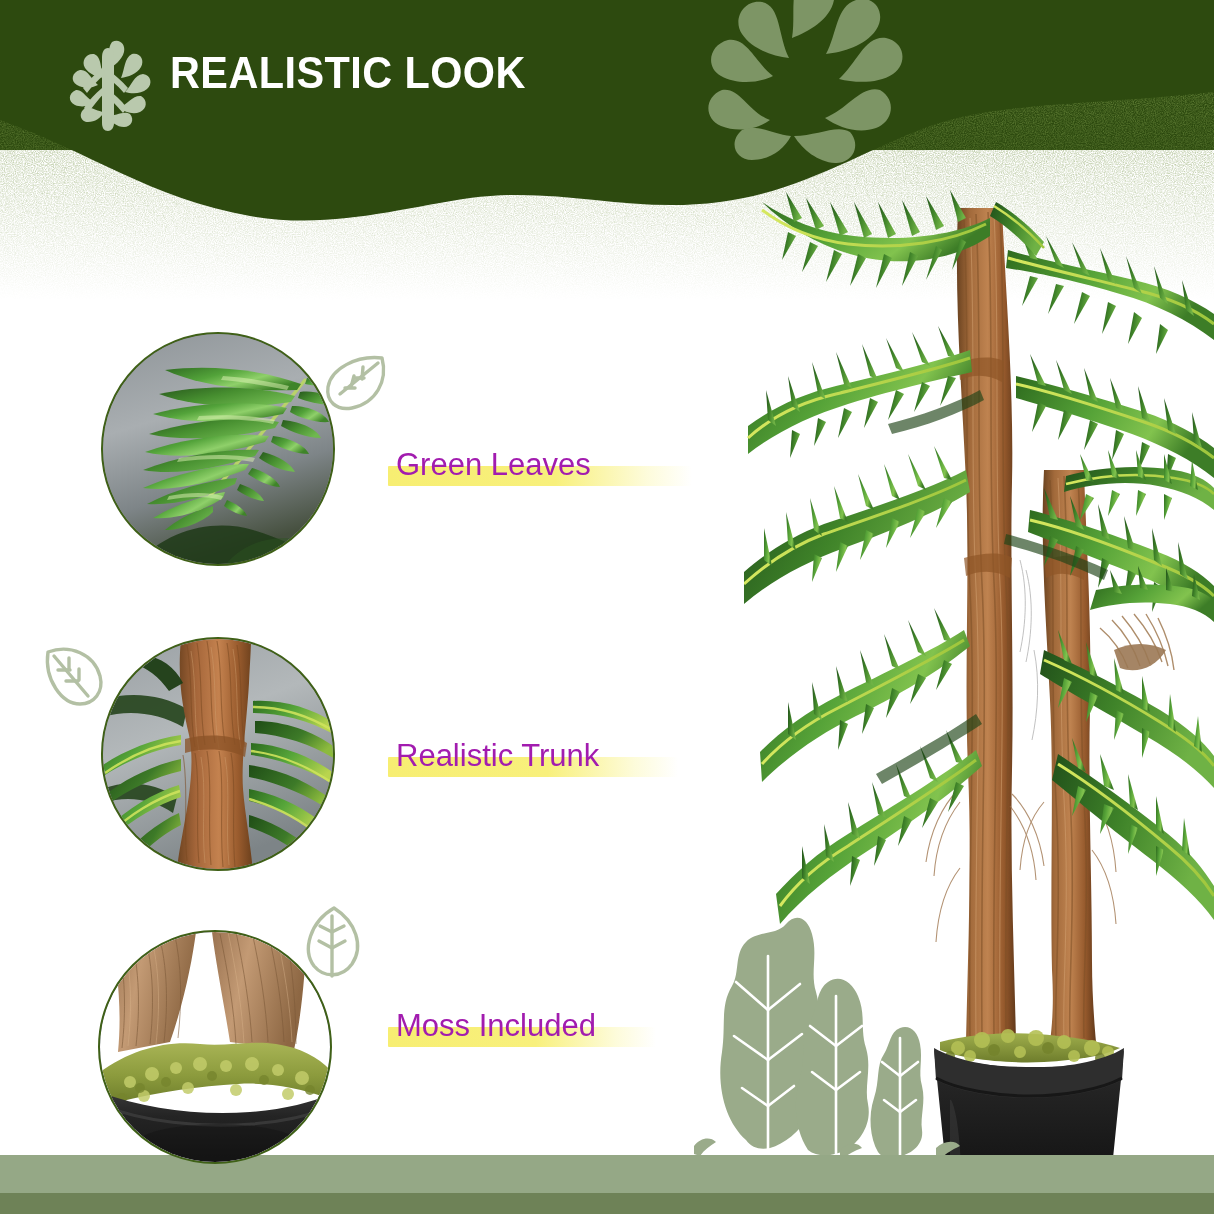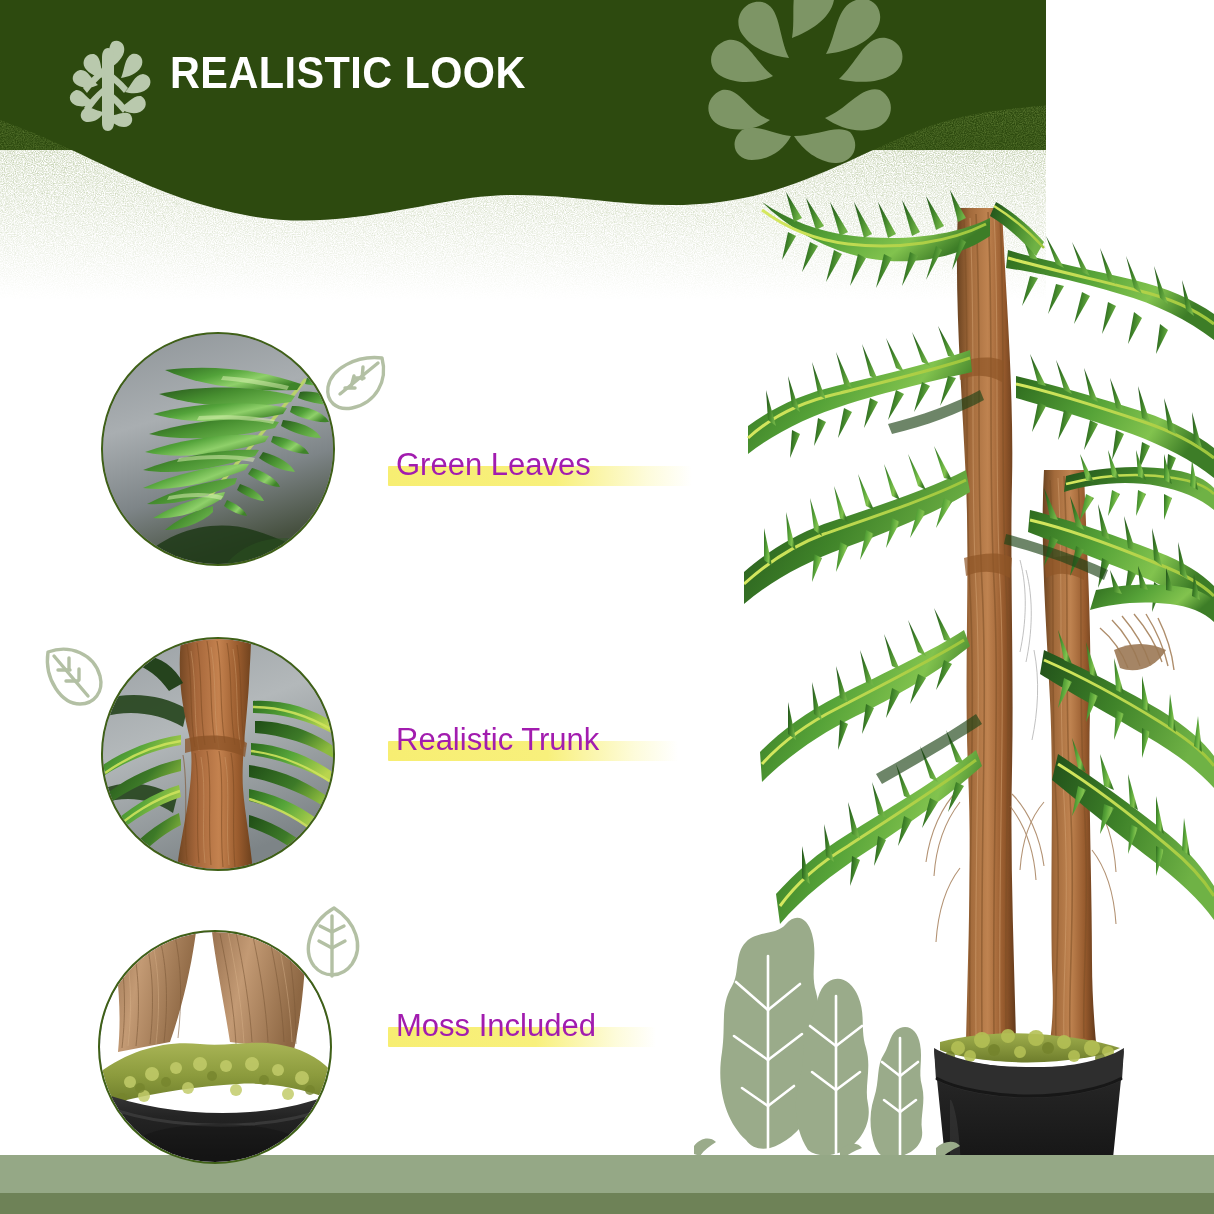--- a/index.html
+++ b/index.html
@@ -7,21 +7,21 @@
   body {
     font-family:"Liberation Sans", sans-serif;
     background:#ffffff;
     overflow:hidden;
     position:relative;
   }
   #stage { position:absolute; inset:0; width:1214px; height:1214px; overflow:hidden; background:#fff; }
 
   
   .header-band {
-    position:absolute; left:0; top:0; width:1046px; height:300px;
+    position:absolute; left:0; top:0; width:1214px; height:300px;
     overflow:hidden; z-index:5; pointer-events:none;
   }
   .header-solid {
     position:absolute; left:0; top:0; width:1214px; height:150px;
     background:#2d4a0f;
   }
   .header-speck { position:absolute; left:0; top:0; width:1214px; height:300px; }
 
   .header-leaf-badge {
     position:absolute; left:58px; top:34px; width:104px; height:100px; z-index:7;
@@ -329,21 +329,21 @@
       <g fill="none" stroke="#b3c0a4" stroke-width="3.4" stroke-linecap="round" stroke-linejoin="round">
         <path d="M12 16 C34 8 58 18 64 40 C68 56 58 68 44 68 C26 68 8 44 12 16 Z"></path>
         <path d="M18 20 L52 60"></path>
         <path d="M22 34 L34 34"></path>
         <path d="M30 45 L42 45"></path>
         <path d="M33 22 L33 33"></path>
         <path d="M43 33 L43 44"></path>
       </g>
     </svg>
 
-    <div class="feature-label" style="left:396px; top:718px;">
+    <div class="feature-label" style="left:396px; top:734px;">
       <span class="hl-wrap">
         <span class="hl-bar" style="width:290px;"></span>
         <span class="hl-txt">Realistic Trunk</span>
       </span>
     </div>
   </div>
 
   <div class="feature">
     <div class="circle-photo" style="left:98px; top:930px; width:234px; height:234px;">
       <div class="circle-inner">

